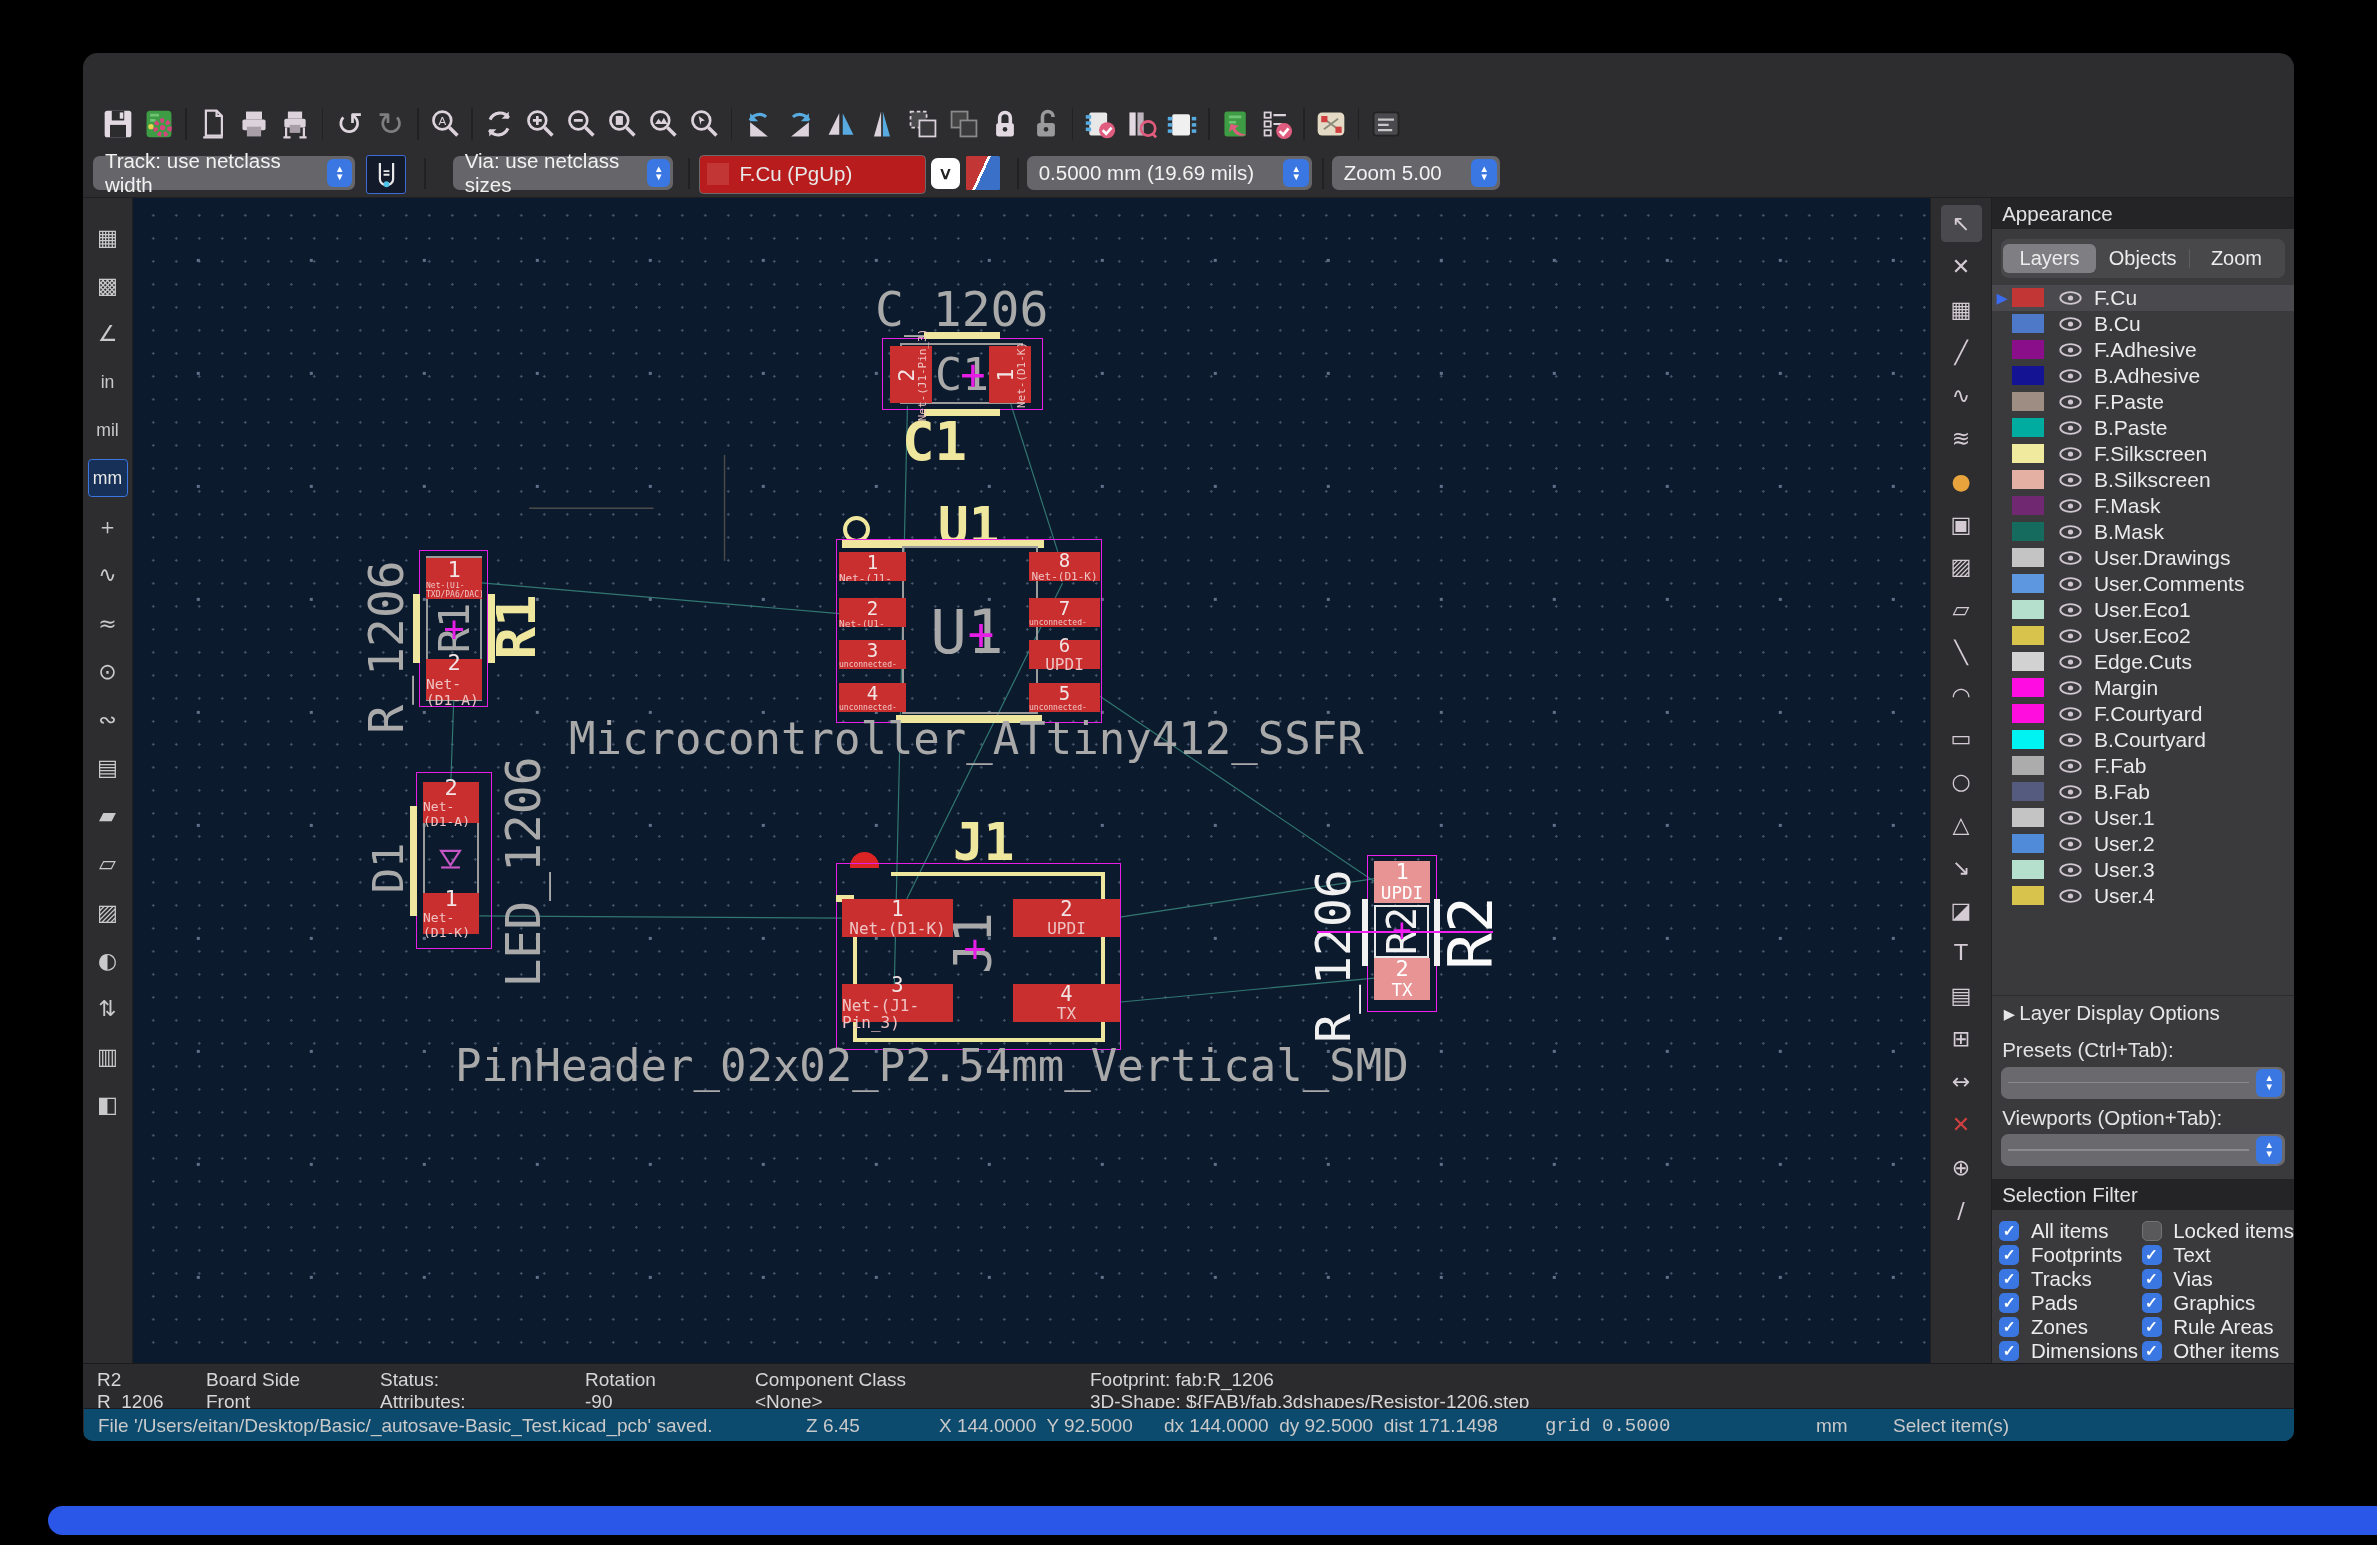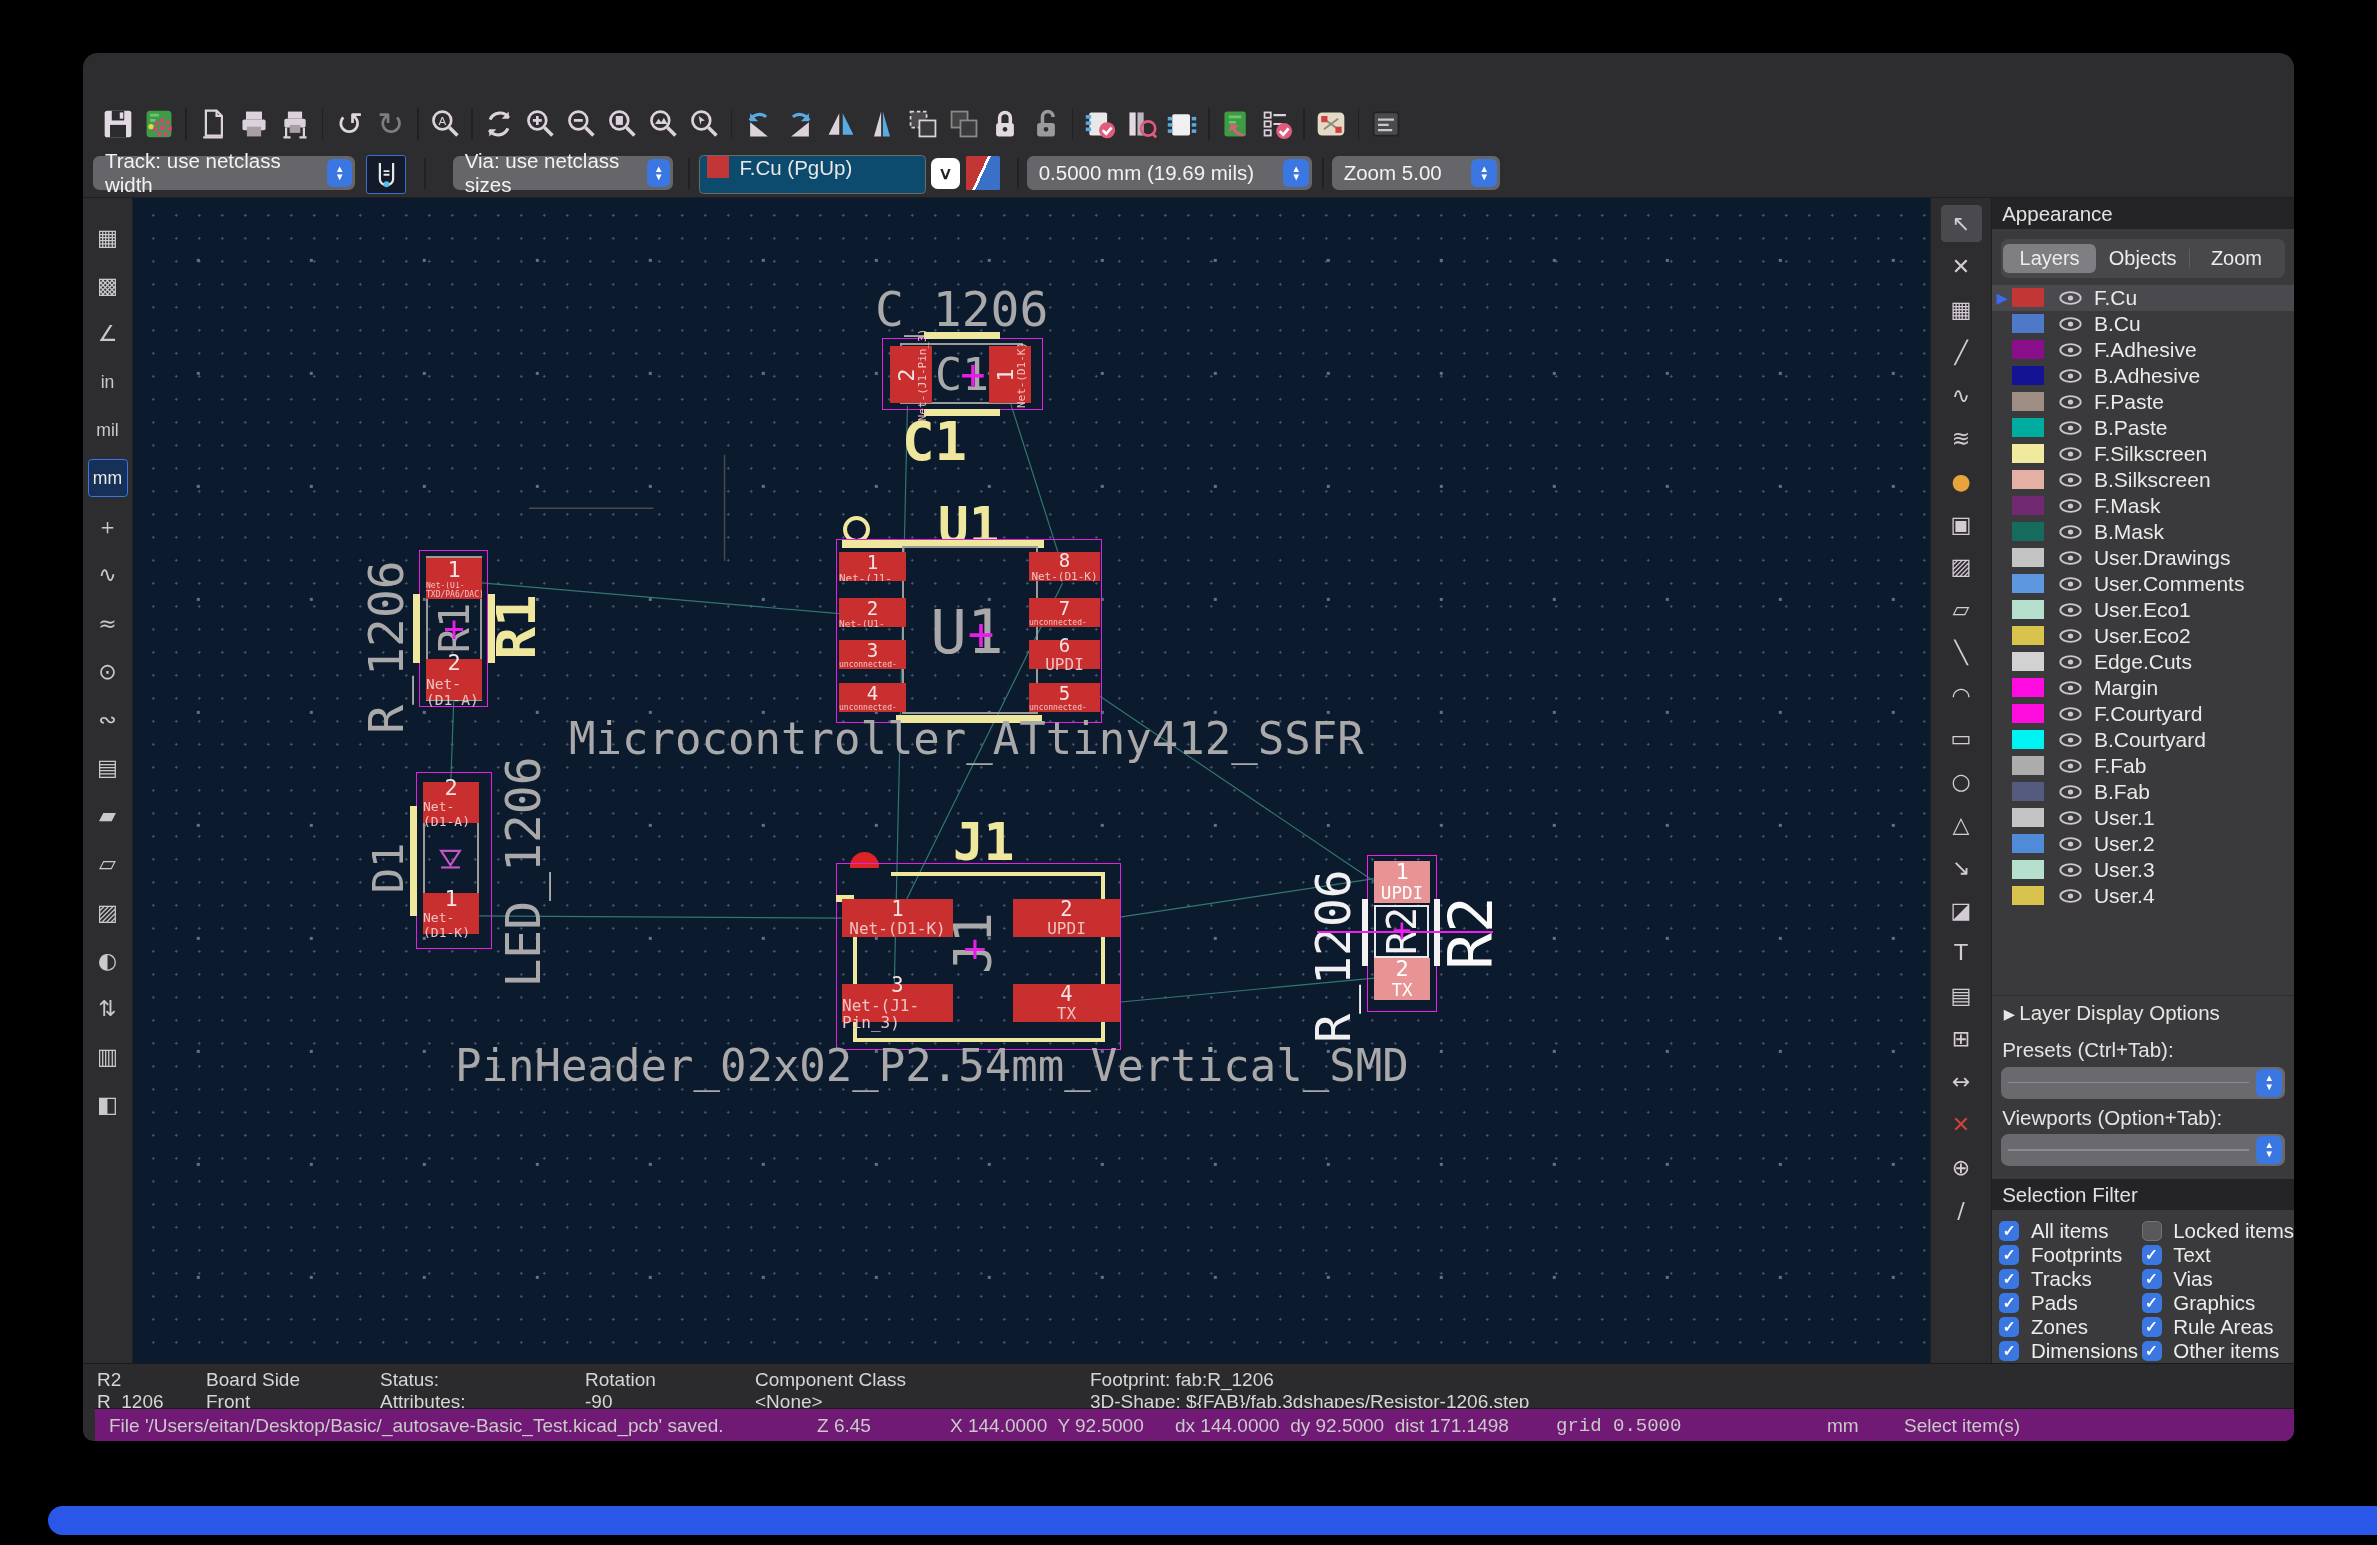--- a/index.html
+++ b/index.html
@@ -14,21 +14,21 @@
   .tbtn{width:41px;height:38px;display:flex;align-items:center;justify-content:center;flex:0 0 auto;}
   .tbtn svg{width:32px;height:32px;}
   .tglyph{font-size:32px;line-height:32px;color:#E0D6E0;font-family:"DejaVu Sans",sans-serif;}
   .sepv{width:1.5px;height:32px;background:#212123;margin:0 5.9px;flex:0 0 auto;}
   
   #tb2{position:absolute;left:0;top:96px;width:100%;height:48px;background:#2D2D2F;border-bottom:0.7px solid #1F1F21;}
   .macsel{position:absolute;top:7.3px;height:34px;background:#66666A;border-radius:6.6px;display:flex;align-items:center;color:#F2F2F2;font-size:20.5px;padding-left:11.7px;box-sizing:border-box;}
   .stepper{margin-left:auto;margin-right:2.9px;width:26px;height:28px;background:#3B77E3;border-radius:5.9px;display:flex;flex-direction:column;align-items:center;justify-content:center;color:#fff;}
   .stepper span{font-size:9.5px;line-height:8.8px;}
   .osep{position:absolute;top:8.8px;width:1.5px;height:31px;background:#212123;}
-  #layerSel{position:absolute;left:616px;top:5.9px;width:225px;height:37px;background:#0c4a6e;border:1.5px solid #6A6A6E;border-radius:4.4px;display:flex;color:#E8E8E8;font-size:20.5px;}
+  #layerSel{position:absolute;left:616px;top:5.9px;width:225px;height:37px;background:#b91c1c;border:1.5px solid #6A6A6E;border-radius:4.4px;display:flex;align-items:center;color:#E8E8E8;font-size:20.5px;}
   #layerSwatch{width:22px;height:22px;background:#C33636;margin:0 10.2px 0 7.3px;}
   #layerChevBtn{position:absolute;left:848px;top:8.8px;width:29px;height:31px;background:#FFF;border-radius:6.6px;display:flex;align-items:center;justify-content:center;color:#222;font-size:17.6px;font-weight:700;}
   #layerPair{position:absolute;left:883px;top:7.3px;width:34px;height:34px;background:linear-gradient(115deg,#C33636 44%,#fff 44%,#fff 50%,#3B70C8 50%);border-radius:1.5px;}
   #postureBtn{position:absolute;left:283px;top:5.9px;width:38px;height:37px;background:#131B2B;border:1.5px solid #3D6CD8;border-radius:2.9px;display:flex;align-items:center;justify-content:center;}
   
   #main{position:absolute;left:0;top:145px;width:100%;height:1165px;display:flex;}
   #lefttools{width:50px;background:#2D2D2F;border-right:0.7px solid #1F1F21;display:flex;flex-direction:column;align-items:center;padding-top:20.5px;box-sizing:border-box;}
   .ltb{width:40px;height:38px;display:flex;align-items:center;justify-content:center;color:#C9C9CB;font-size:22px;margin-bottom:10.2px;font-family:"DejaVu Sans",sans-serif;}
   .ltb.txt{font-size:17.6px;font-family:"Liberation Sans",sans-serif;}
   .ltb.active{background:#173057;border:1.5px solid #3B77E3;border-radius:3.7px;box-sizing:border-box;color:#EAEAEA;}
@@ -60,21 +60,21 @@
   .pselect .line{flex:1;height:1.5px;background:#8A8A8E;margin:0 7.3px;}
   #sfgrid{display:grid;grid-template-columns:1fr 1fr;padding:8.8px 0 0 7.3px;}
   .sf-item{display:flex;align-items:center;height:24px;}
   .sf-box{width:20px;height:20px;border-radius:5.1px;background:#59595B;border:0.7px solid #737375;margin-right:11.7px;display:flex;align-items:center;justify-content:center;box-sizing:border-box;}
   .sf-box.checked{background:#3B77E3;border:none;}
   .sf-box.checked::after{content:"✓";color:#fff;font-size:15.4px;font-weight:700;}
   .sf-label{color:#ECECEC;font-size:20.5px;white-space:nowrap;}
   
   #statusbar{position:absolute;left:0;top:1310px;width:100%;height:45px;background:#2B2B2D;border-top:0.7px solid #1A1A1C;}
   .scol{position:absolute;top:5.1px;color:#D6D6D6;font-size:19px;line-height:22px;white-space:pre;}
-  #msgbar{position:absolute;left:12px;top:1355px;width:100%;height:33px;background:#701a75;border-top:0.7px solid #1A1A1C;text-align:center;}
+  #msgbar{position:absolute;left:1px;top:1355px;width:100%;height:33px;background:#0c4a6e;border-top:0.7px solid #1A1A1C;text-align:center;}
   .mitem{position:absolute;top:5.9px;color:#C9C9C9;font-size:19px;white-space:pre;}
   
   .ctext{position:absolute;font-family:"DejaVu Sans Mono",monospace;color:#A9A9A9;white-space:nowrap;}
   .silk{color:#EFE79D;}
   .vtext{transform:translate(-50%,-50%) rotate(-90deg);position:absolute;font-family:"DejaVu Sans Mono",monospace;white-space:nowrap;}
   .courtyard{position:absolute;border:1.5px solid #E61EE6;box-sizing:border-box;}
   .fabrect{position:absolute;border:2.2px solid #9B9B9B;box-sizing:border-box;}
   .silkbar{position:absolute;background:#EFE79D;}
   .pad{position:absolute;background:#C92F2F;color:#F2E4E4;font-family:"DejaVu Sans Mono",monospace;display:flex;flex-direction:column;align-items:center;justify-content:center;line-height:1.1;box-sizing:border-box;}
   .pad.sel{background:#E89494;color:#FFFFFF;}

